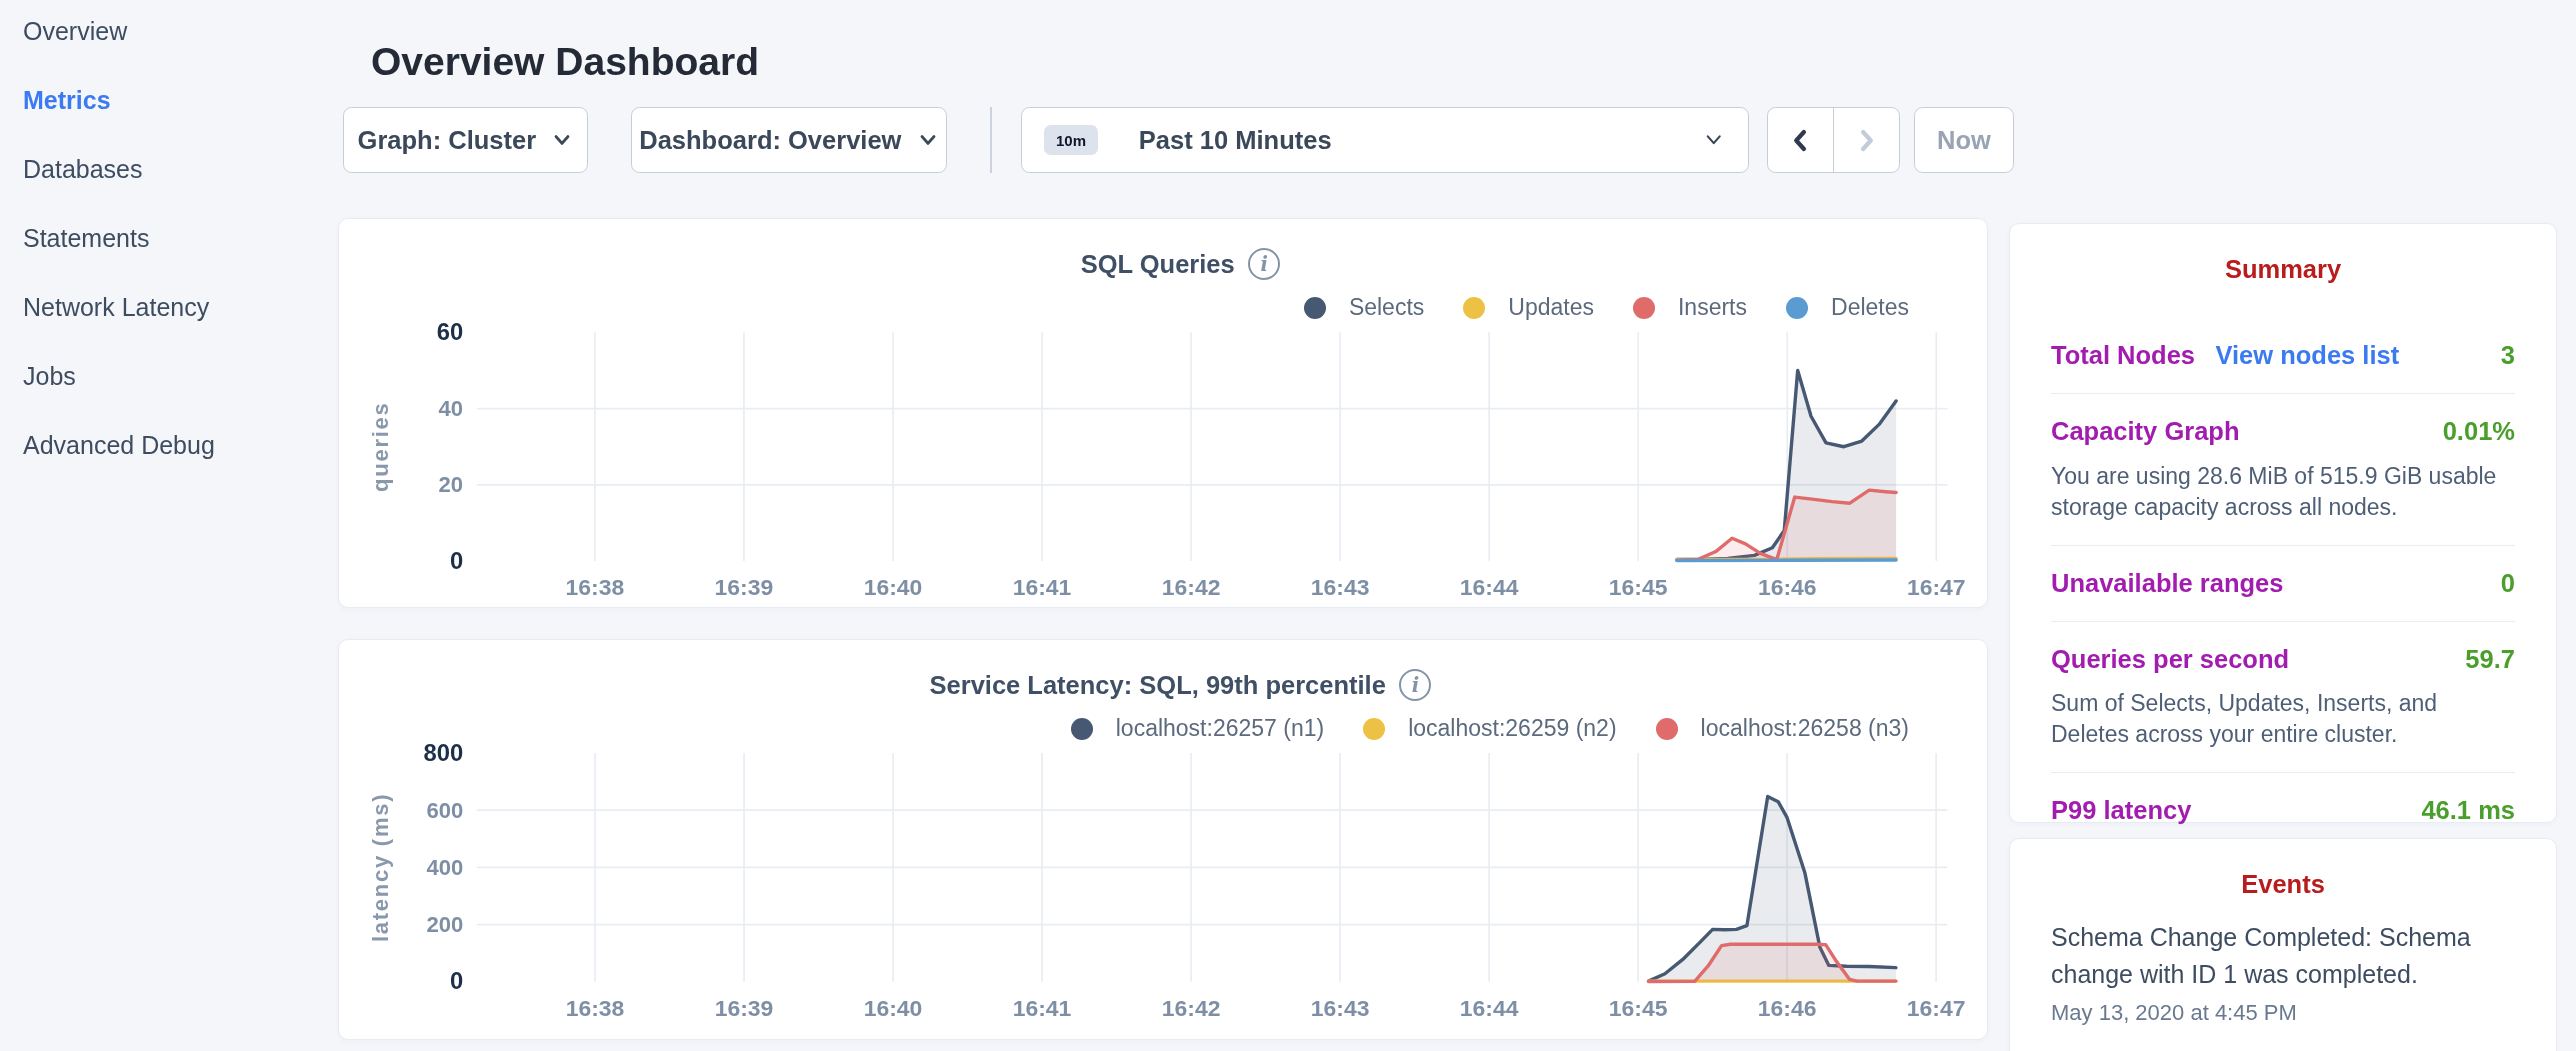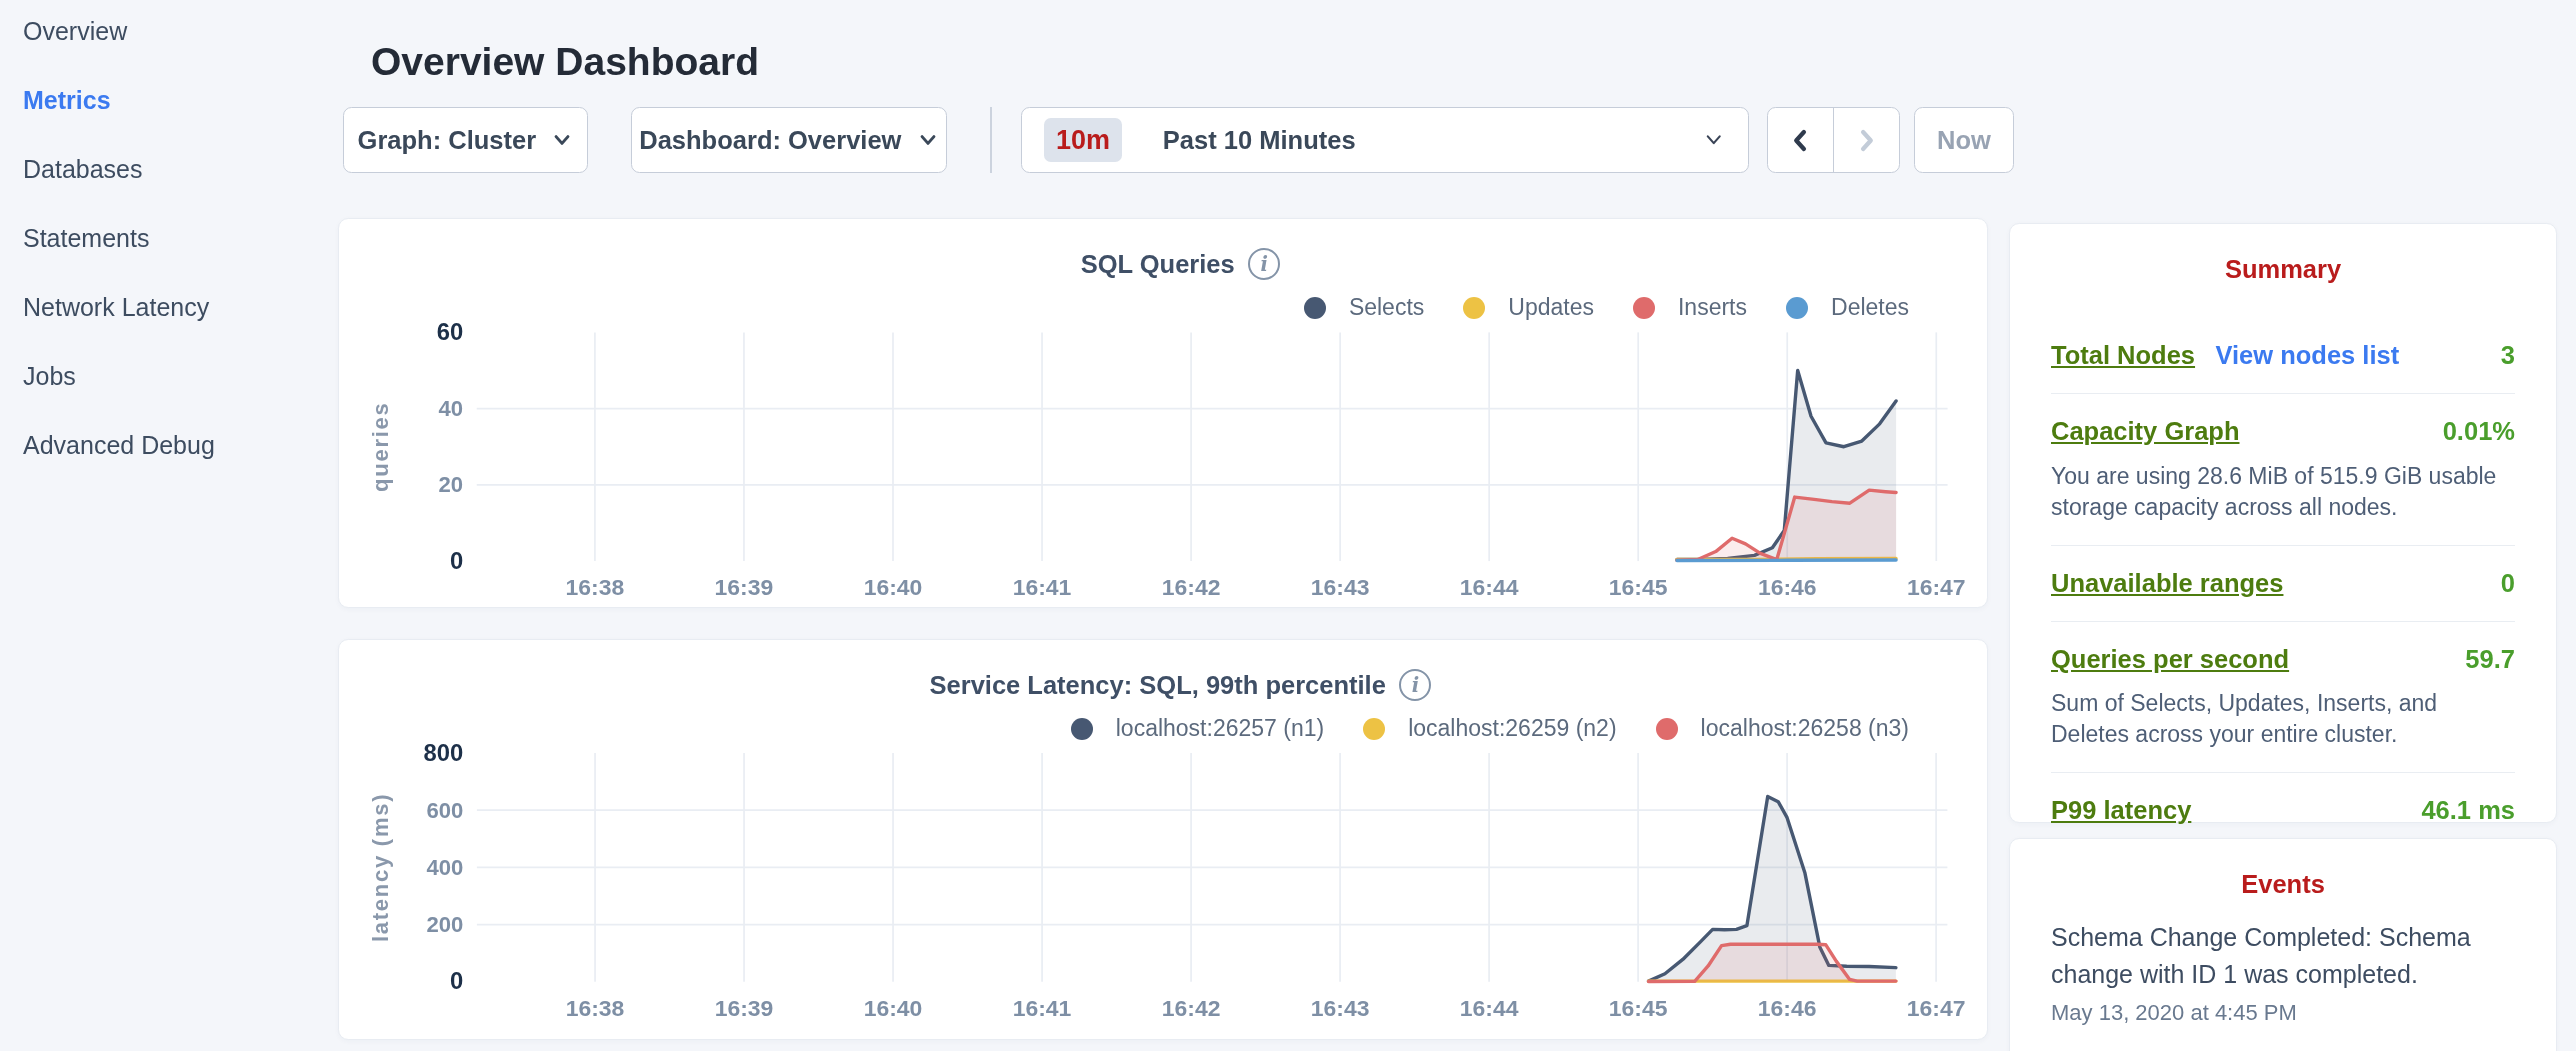--- a/index.html
+++ b/index.html
@@ -15,21 +15,21 @@
   
   .page-title{position:absolute;left:355px;top:24px;margin:16px;font-size:39px;font-weight:600;color:#242b37;}
 
   .ctl{position:absolute;top:107px;height:66px;background:#fff;border:1.7px solid #c6cdd9;border-radius:8.5px;
        box-sizing:border-box;display:flex;align-items:center;justify-content:center;gap:15.3px;
        font-size:25.5px;font-weight:700;color:#3a4859;cursor:pointer;}
   .dd-graph{left:343px;width:245px;}
   .dd-dash{left:631px;width:316px;}
   .ctrl-divider{position:absolute;left:990px;top:107px;width:1.7px;height:66px;background:#ccd3de;}
   .time-box{left:1021px;width:728px;justify-content:flex-start;padding:0 22px;}
-  .time-badge{background:#dde3ec;border-radius:6.8px;padding:6.8px 12px;font-size:27px;font-weight:700;color:#b91c1c;}
+  .time-badge{background:#dde3ec;border-radius:6.8px;padding:6.8px 12px;font-size:15px;font-weight:700;color:#0f172a;}
   .time-label{margin-left:25.5px;}
   .time-caret{margin-left:auto;display:flex;}
   .arrow-group{left:1767px;width:133px;padding:0;gap:0;}
   .arrow-half{flex:1;height:100%;display:flex;align-items:center;justify-content:center;}
   .arrow-half.first{border-right:1.7px solid #c6cdd9;}
   .now-btn{left:1914px;width:100px;color:#98a3b3;}
 
   
   .chart-card{position:absolute;left:338px;width:1650px;background:#fff;border:1.7px solid #e8ecf2;
               border-radius:10.2px;box-sizing:border-box;box-shadow:0 1.7px 5.1px rgba(40,60,90,0.03);overflow:hidden;}
@@ -53,21 +53,21 @@
   
   .side-card{position:absolute;left:2009px;width:548px;background:#fff;border:1.7px solid #e8ecf2;
              border-radius:10.2px;box-sizing:border-box;padding:0 41px;box-shadow:0 1.7px 5.1px rgba(40,60,90,0.03);}
   .summary-card{top:223px;height:600px;}
   .events-card{top:838px;height:289px;}
   .panel-title{margin-top:31px;text-align:center;font-size:25.5px;font-weight:700;color:#b91c1c;}
   .sblock{border-top:1.7px solid #e9edf2;}
   .sblock.first{border-top:none;margin-top:34px;}
   .srow{display:flex;justify-content:space-between;align-items:center;padding:23px 0;}
   .slabel-group{display:flex;align-items:baseline;gap:20.4px;}
-  .slabel{font-size:25.5px;font-weight:700;color:#4d7c0f;text-decoration:underline;}
+  .slabel{font-size:25.5px;font-weight:700;color:#a21caf;}
   .slink{font-size:25.5px;font-weight:700;color:#3b7af0;cursor:pointer;text-decoration:none;}
   .svalue{font-size:25.5px;font-weight:700;color:#4a9e2c;}
   .sdesc{font-size:23px;color:#4e5e76;line-height:31px;margin:-8.5px 0 22px;}
   .event-msg{margin-top:20px;font-size:25px;color:#3d4c61;line-height:37px;}
   .event-date{margin-top:7px;font-size:22px;color:#69798f;}
 </style>
 </head>
 <body>
 
 <div id="app">

